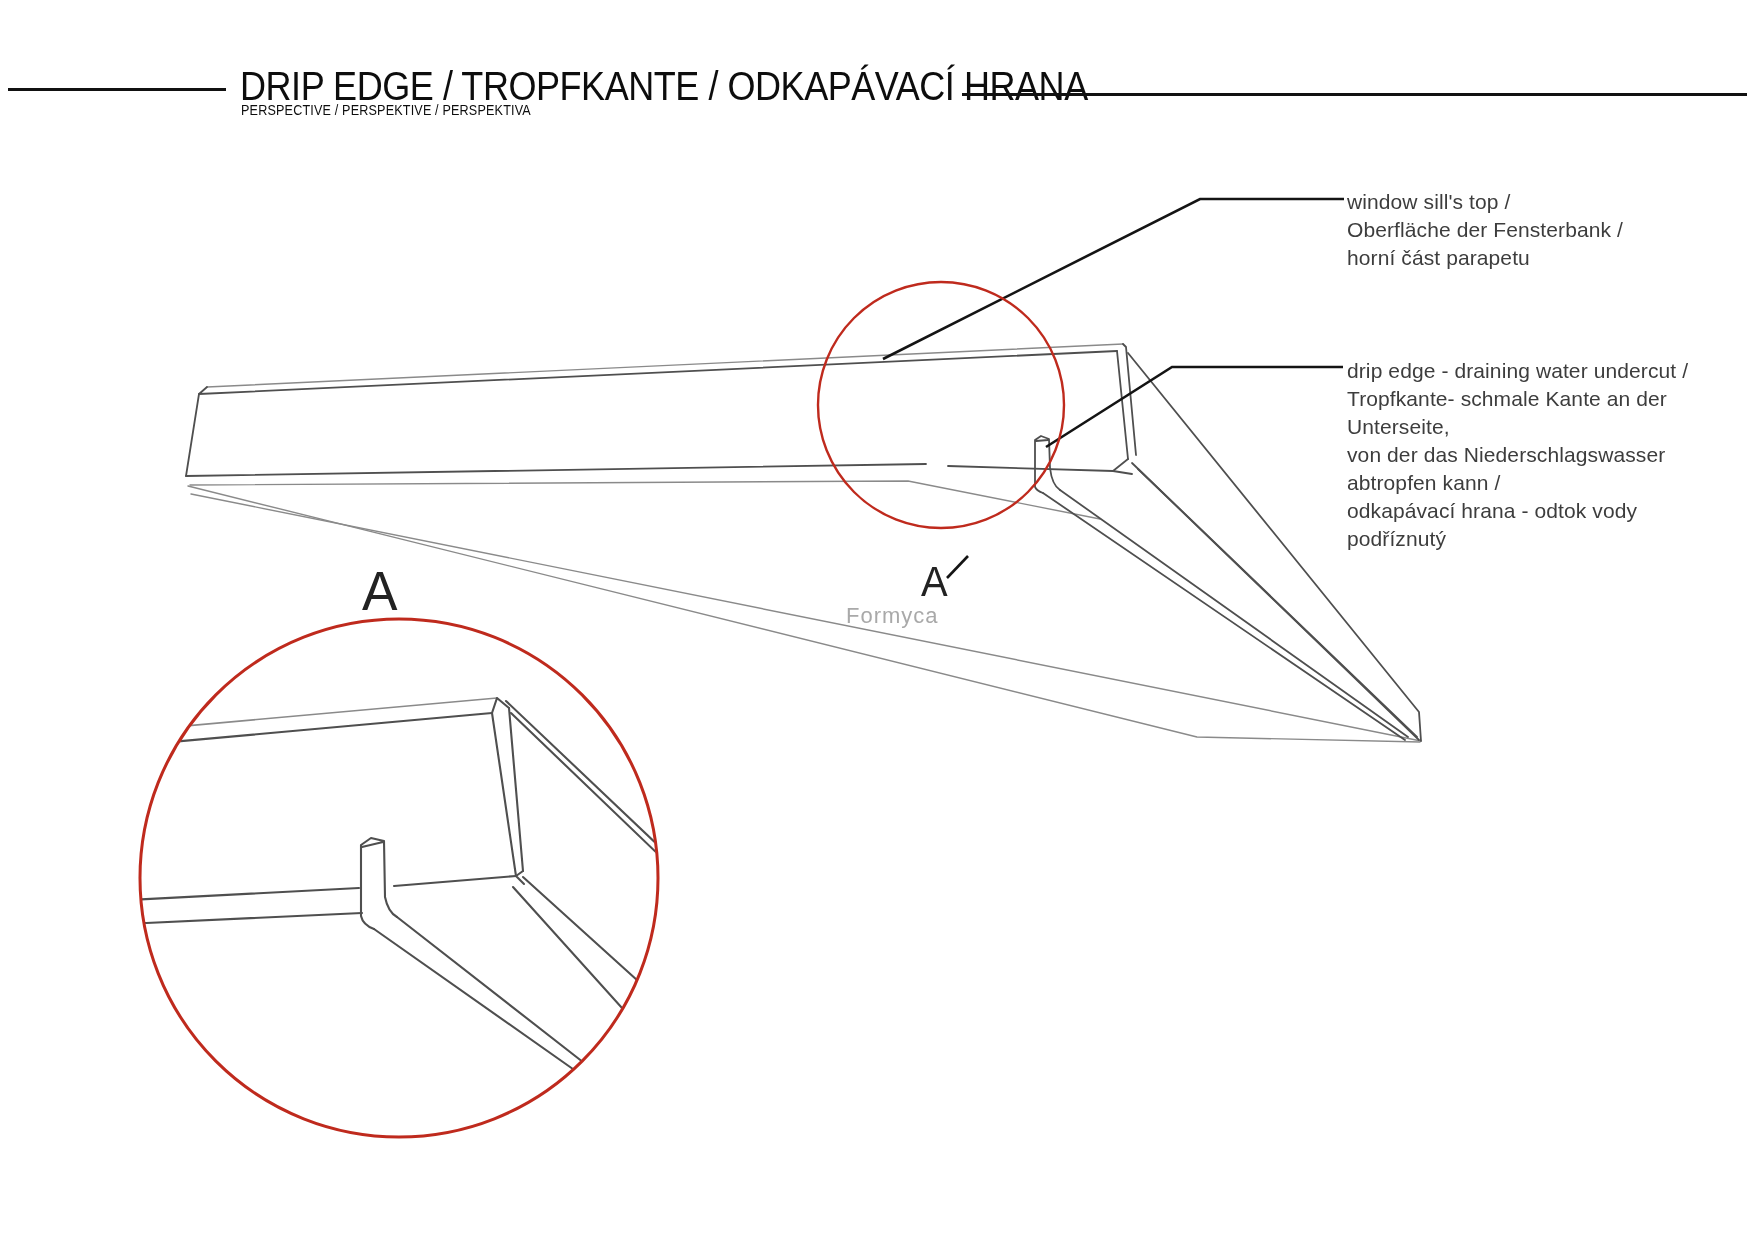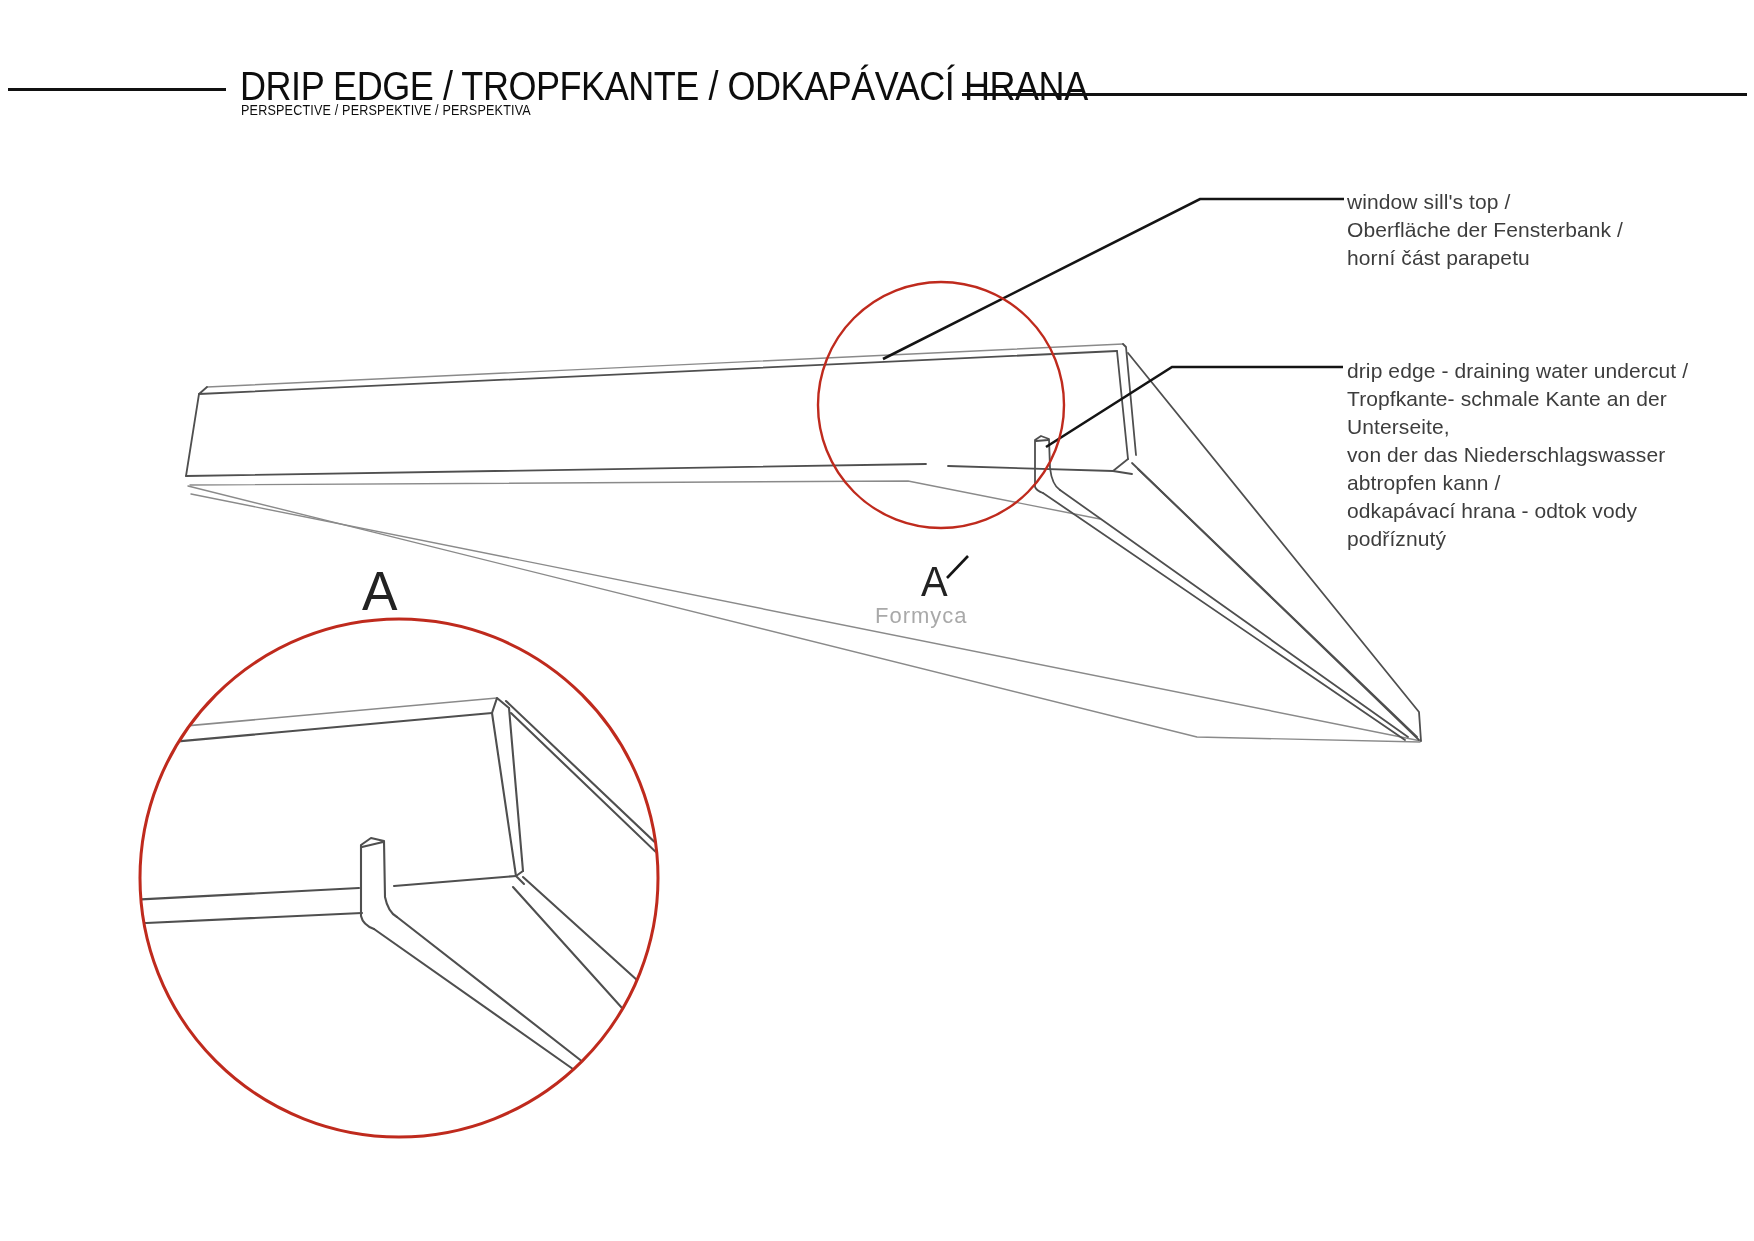--- a/index.html
+++ b/index.html
@@ -44,21 +44,21 @@
   .annot-drip{left:1347px;top:357px;}
   .ref-a{
     position:absolute;left:921px;top:558px;font-size:42px;font-weight:200;color:#222;
     transform:scaleX(0.95);transform-origin:left top;
   }
   .detail-a{
     position:absolute;left:362px;top:558px;font-size:56px;font-weight:200;color:#222;
     transform:scaleX(0.95);transform-origin:left top;
   }
   .watermark{
-    position:absolute;left:875px;top:603px;font-size:22px;color:var(--watermark);
+    position:absolute;left:846px;top:603px;font-size:22px;color:var(--watermark);
     letter-spacing:1px;
   }
 </style>
 </head>
 <body>
 
 <div class="rule rule-left"></div>
 <div class="page-title">DRIP EDGE / TROPFKANTE / ODKAPÁVACÍ HRANA</div>
 <div class="page-subtitle">PERSPECTIVE / PERSPEKTIVE / PERSPEKTIVA</div>
 <div class="rule rule-right"></div>

